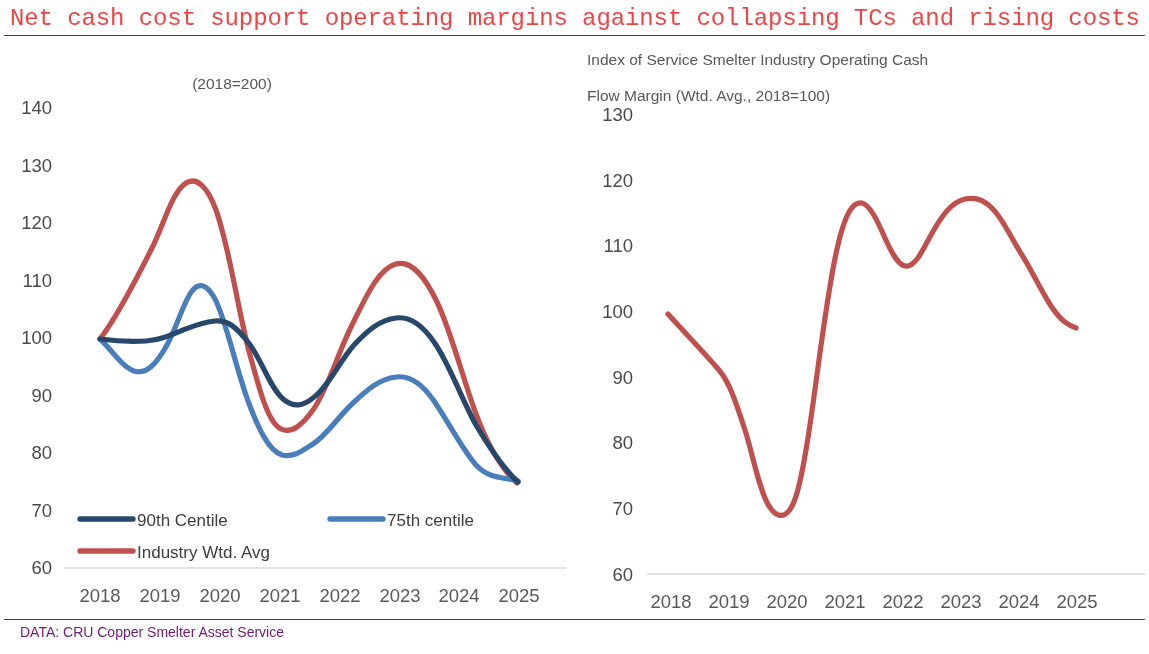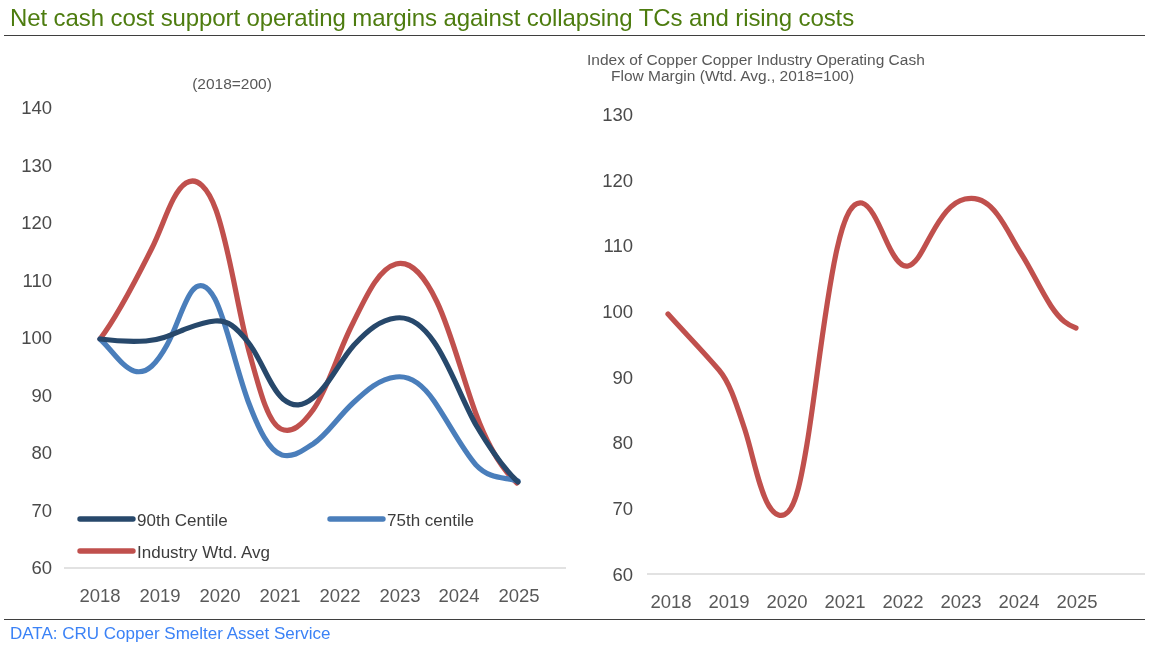--- a/index.html
+++ b/index.html
@@ -28,68 +28,68 @@
     top: 0;
     width: 1149px;
     height: 36px;
     display: flex;
     align-items: center;
     padding-left: 10px;
     box-sizing: border-box;
   }
   .title-text {
     font-size: 24px;
-    color: #4d7c0f;
+    color: #ef4444;
     letter-spacing: -0.1px;
     white-space: nowrap;
-    font-family: Liberation Sans, sans-serif;
+    font-family: Liberation Mono, monospace;
   }
   .rule-top {
     position: absolute;
     left: 4px;
     top: 35px;
     width: 1141px;
     height: 0;
     border-top: 1.6px solid #3f3f3f;
   }
   
   .rule-bottom {
     position: absolute;
     left: 4px;
     top: 619px;
     width: 1141px;
     height: 0;
     border-top: 1.6px solid #3f3f3f;
   }
   .footer-text {
     position: absolute;
-    left: 10px;
+    left: 20px;
     top: 624px;
-    font-size: 17px;
-    color: #3b82f6;
+    font-size: 14px;
+    color: #701a75;
     white-space: nowrap;
   }
   
   .panel {
     position: absolute;
     top: 40px;
     height: 575px;
   }
   .panel-left { left: 0px; width: 575px; }
   .panel-right { left: 575px; width: 574px; }
 
   .subtitle {
     position: absolute;
     font-size: 15.5px;
     color: #585858;
     line-height: 24px;
     white-space: nowrap;
   }
   .subtitle-l1 { left: 12px; top: 8px; }
-  .subtitle-l2 { left: 12px; top: 24px; margin-left: 24px; }
+  .subtitle-l2 { left: 12px; top: 44px; }
   .sub-center  { left: 12px; top: 32px; width: 440px; text-align: center; }
 
   .plot-svg {
     position: absolute;
     left: 0;
     top: 0;
   }
   .ytick {
     font-size: 18.5px;
     fill: #4a4a4a;
@@ -170,21 +170,21 @@
         <line class="legend-swatch" stroke="#4A7EBB" x1="330" y1="479" x2="383" y2="479"></line>
         <text class="legend-label" x="387" y="486">75th centile</text>
 
         <line class="legend-swatch" stroke="#C0504D" x1="80" y1="511" x2="133" y2="511"></line>
         <text class="legend-label" x="137" y="518">Industry Wtd. Avg</text>
       </g>
     </svg>
   </div>
 
   <div class="panel panel-right">
-    <div class="subtitle subtitle-l1">Index of Copper Copper Industry Operating Cash</div>
+    <div class="subtitle subtitle-l1">Index of Service Smelter Industry Operating Cash</div>
     <div class="subtitle subtitle-l2">Flow Margin (Wtd. Avg., 2018=100)</div>
 
     <svg class="plot-svg" width="574" height="575" viewBox="0 0 574 575">
 
       <text class="ytick" x="58" y="81">130</text>
       <text class="ytick" x="58" y="147">120</text>
       <text class="ytick" x="58" y="212">110</text>
       <text class="ytick" x="58" y="278">100</text>
       <text class="ytick" x="58" y="344">90</text>
       <text class="ytick" x="58" y="409">80</text>

